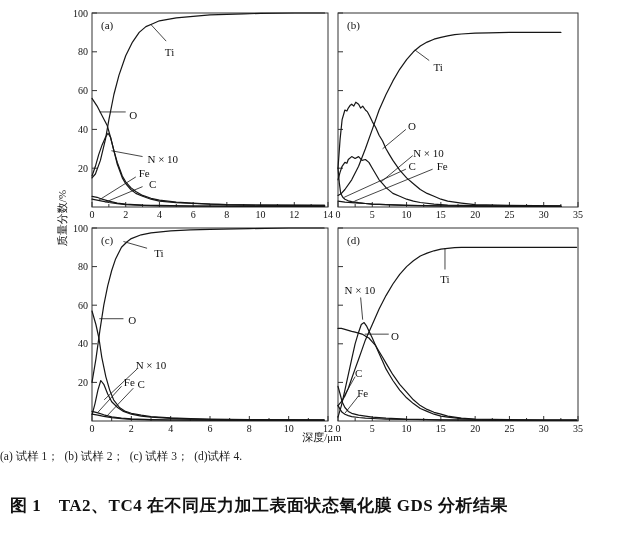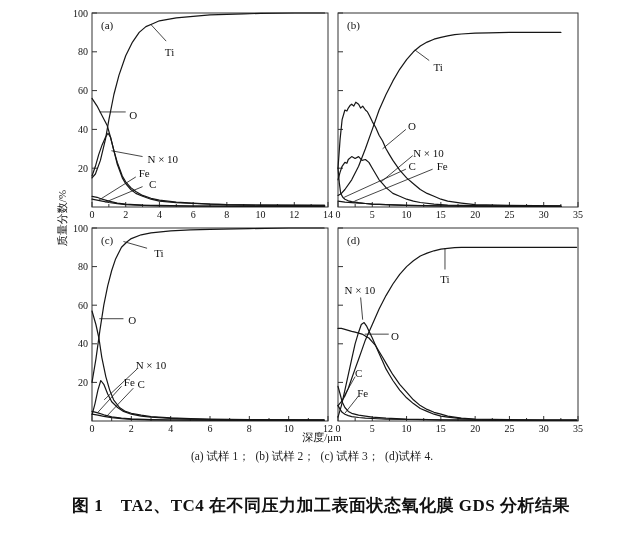--- a/index.html
+++ b/index.html
@@ -1,21 +1,21 @@
 <!DOCTYPE html>
 <html><head>
 <meta charset="utf-8">
 <style>
   html,body{margin:0;padding:0;background:#fff;}
   .figure{position:relative;width:624px;height:541px;background:#ffffff;overflow:hidden;
           font-family:"Liberation Serif","DejaVu Serif",serif;color:#1a1a1a;}
   #charts{position:absolute;left:0;top:0;}
-  .caption{position:absolute;left:0;top:449px;width:624px;text-align:center;
+  .caption{position:absolute;left:0;top:449px;width:624px;
            font-size:11.5px;color:#222;white-space:pre;}
-  .fig-title{position:absolute;left:10px;top:494px;width:560px;text-align:right;
+  .fig-title{position:absolute;left:10px;top:494px;width:560px;text-align:left;
              font-size:17px;font-weight:600;letter-spacing:0.5px;color:#111;}
 </style>
 </head>
 <body>
 
 <div class="figure">
   <svg id="charts" width="624" height="470">
       <g>
         <rect x="92" y="13" width="236" height="194" fill="none" stroke="#333" stroke-width="1"></rect>
         <line x1="92" y1="207" x2="92" y2="202" stroke="#333" stroke-width="1"></line>

